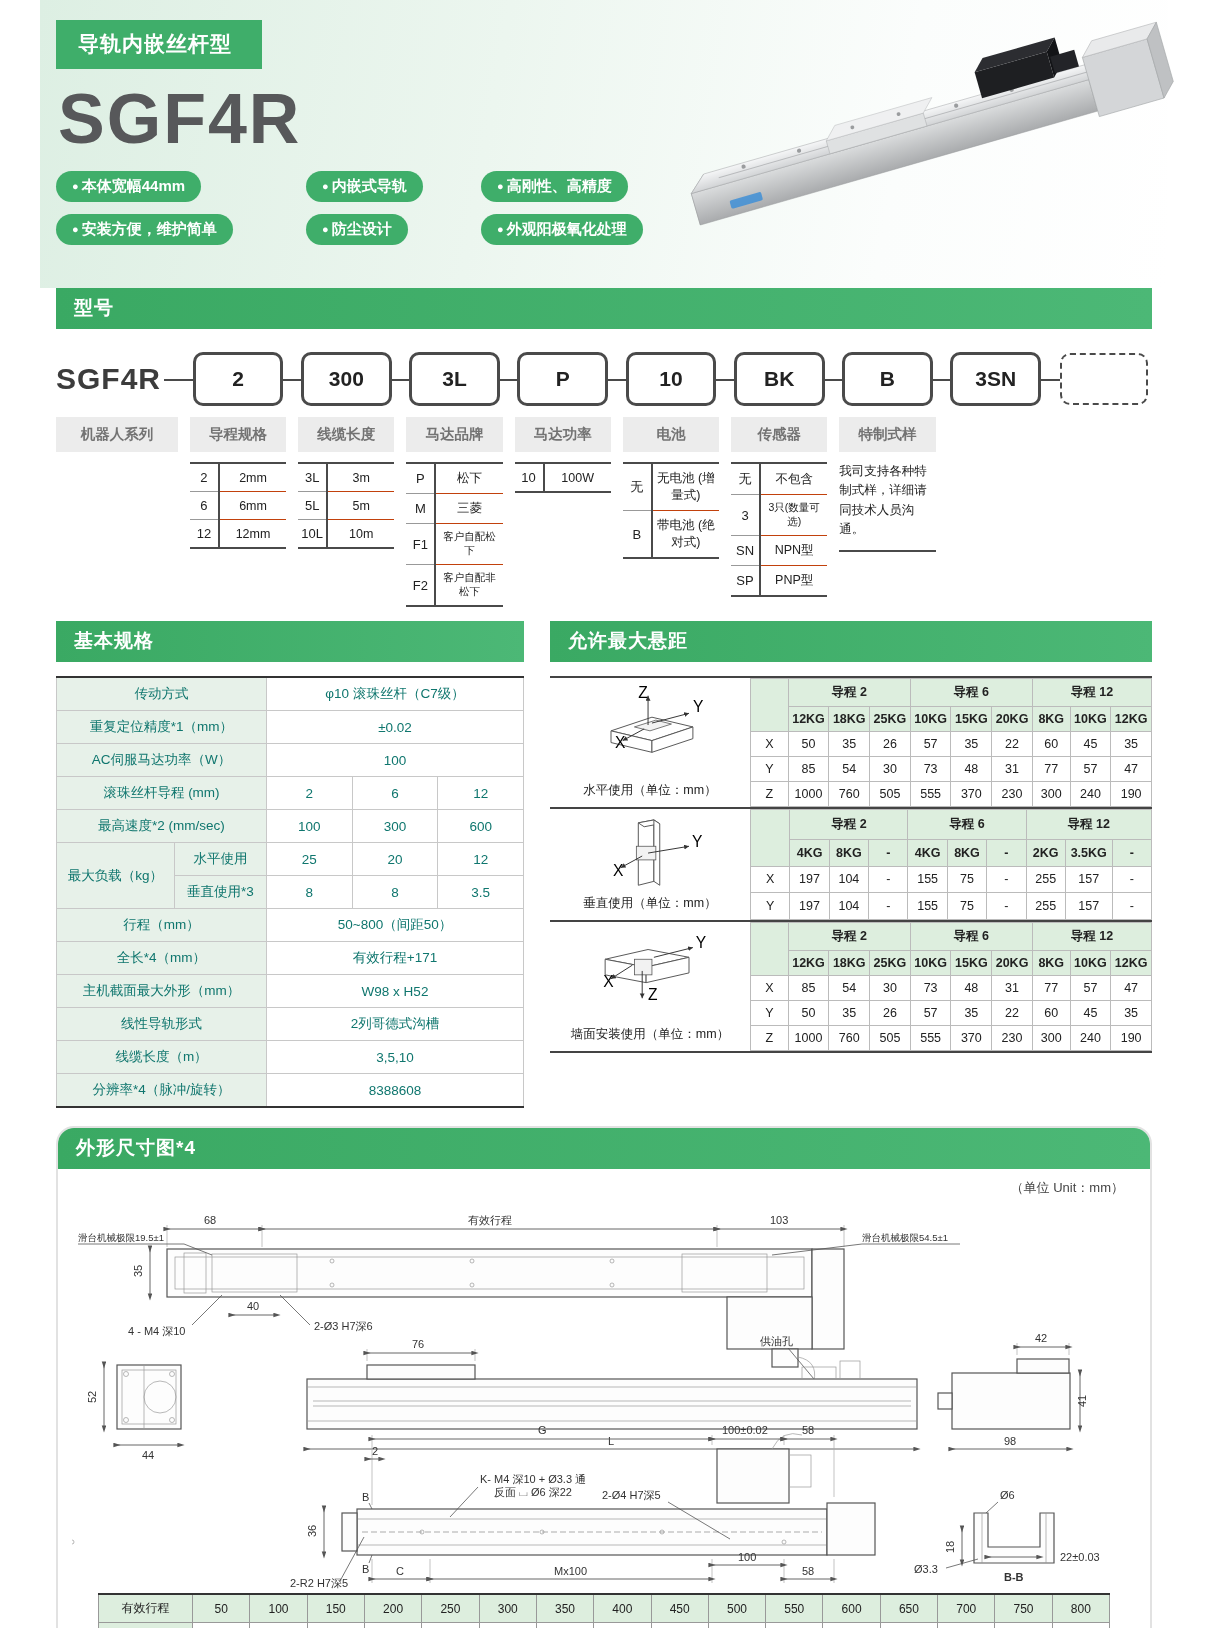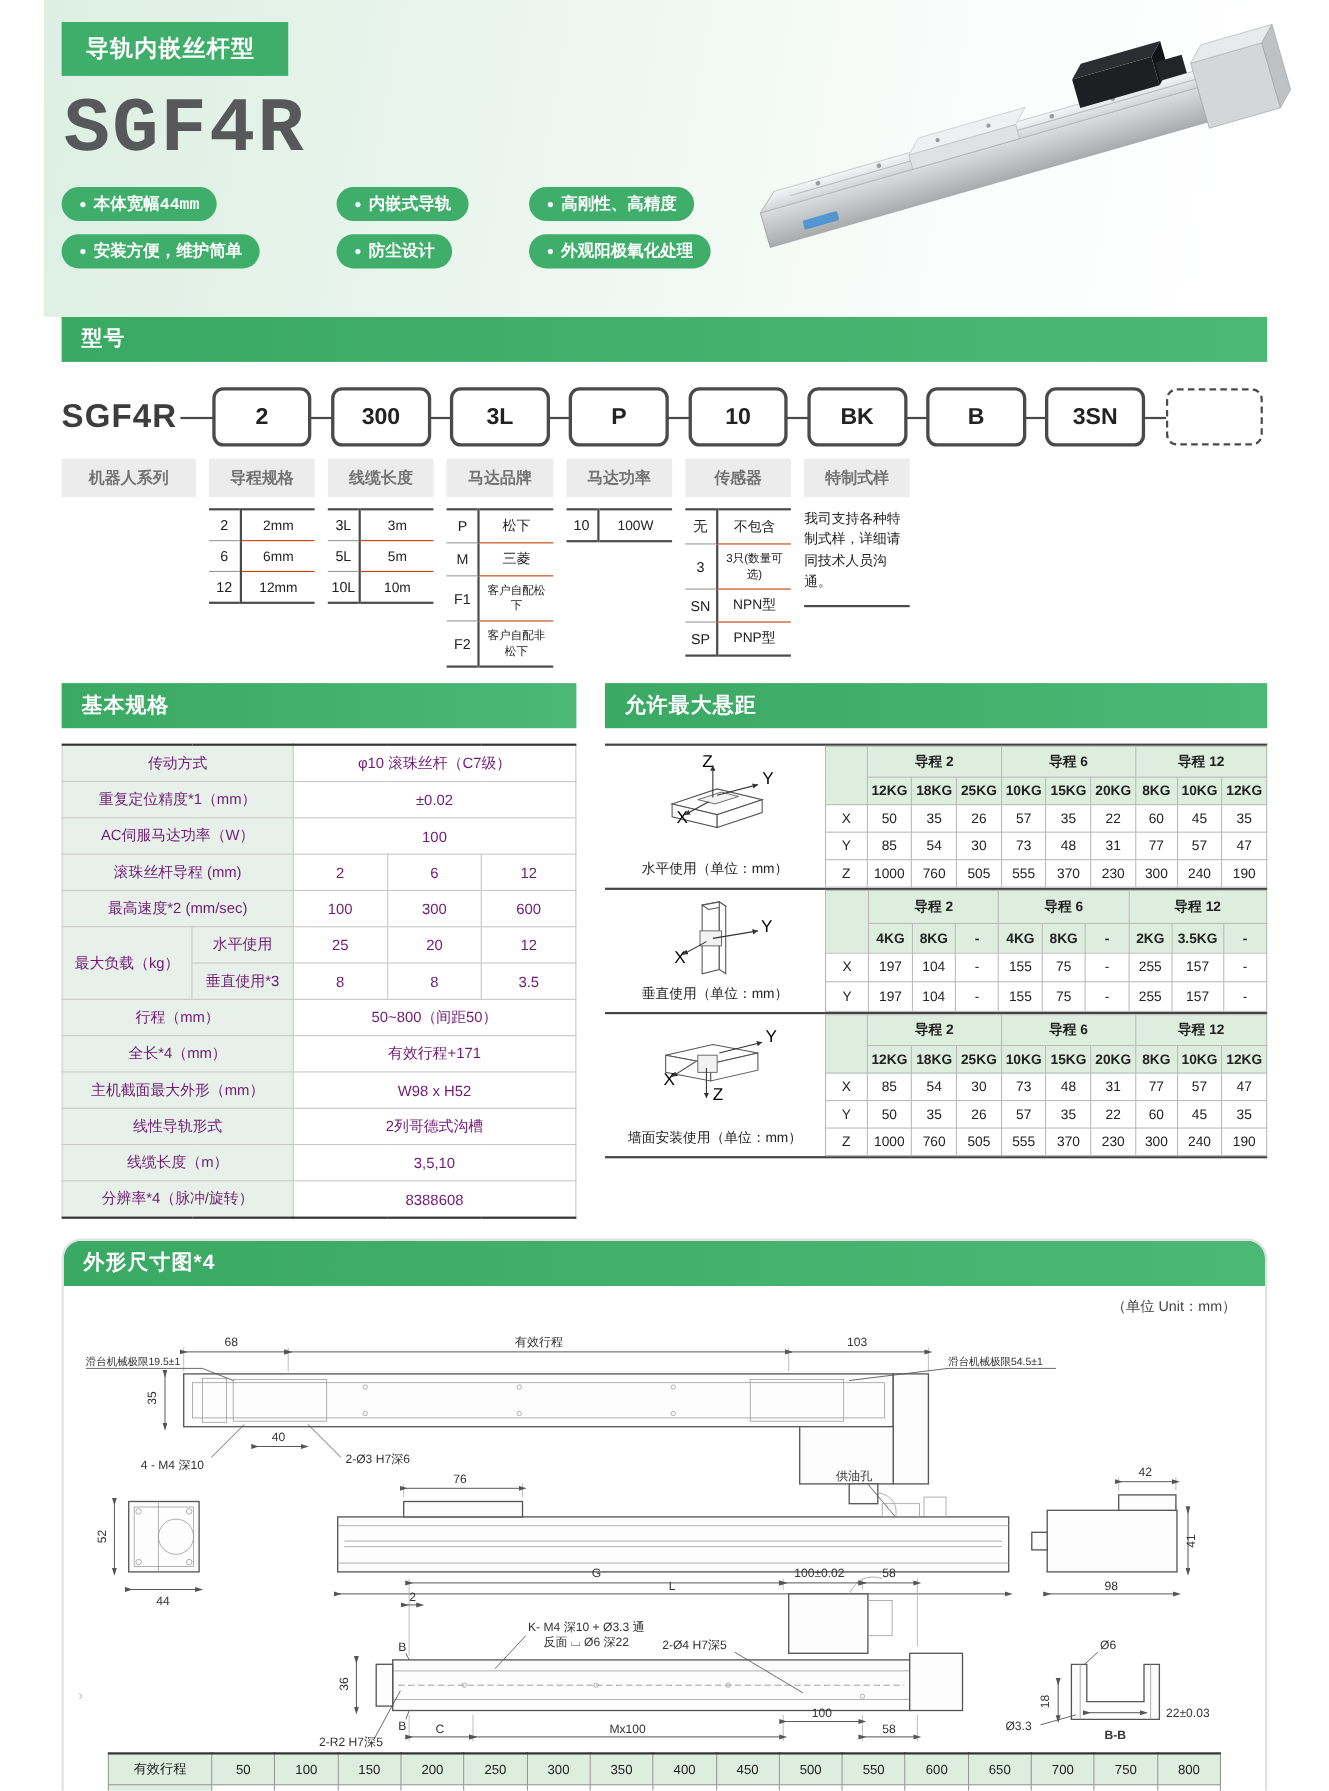--- a/index.html
+++ b/index.html
@@ -1,20 +1,20 @@
 <!DOCTYPE html>
 <html><head>
 <meta charset="utf-8">
 <style>
   html,body{margin:0;padding:0;background:#fff;}
   .page{position:relative;width:1208px;height:1628px;box-sizing:border-box;padding:0 56px;
         font-family:"Liberation Sans","DejaVu Sans",sans-serif;color:#333;overflow:hidden;background:#fff;}
   
   .hero{position:relative;height:268px;margin:0 -16px;padding:20px 16px 0;
-        background:linear-gradient(100deg,#ddefe3 0%,#ecf6ef 40%,#fbfdfc 75%,#ffffff 100%);font-family:Liberation Mono, monospace;}
+        background:linear-gradient(100deg,#ddefe3 0%,#ecf6ef 40%,#fbfdfc 75%,#ffffff 100%);}
   .tag{display:inline-block;background:#3fae6a;color:#fff;font-size:21px;font-weight:bold;
        padding:10px 30px 11px 22px;letter-spacing:1px;}
   .big-title{font-size:70px;font-weight:800;color:#57585a;margin:10px 0 12px 2px;letter-spacing:2px;}
   .pills{display:grid;grid-template-columns:250px 175px 260px;row-gap:12px;column-gap:0;width:700px;}
   .pill{justify-self:start;background:#3fae6a;color:#fff;font-size:15px;font-weight:bold;
         padding:6px 16px;border-radius:16px;white-space:nowrap;}
   .pill::before{content:"● ";font-size:11px;vertical-align:1px;}
   .product{position:absolute;top:18px;right:-6px;width:500px;height:230px;}
   
   .bar{background:linear-gradient(90deg,#3aa963,#4cb876);color:#fff;font-size:19px;font-weight:bold;
@@ -34,21 +34,21 @@
   table.opt td:last-child{border-bottom:1px solid #c2410c;}
   table.opt tr:last-child td{border-bottom:none;}
   table.opt td.c{width:30%;border-right:2px solid #4a4a4a;font-size:13px;}
   table.opt td.xs{font-size:10.5px;}
   .custom-note{margin-top:10px;font-size:12.5px;line-height:1.55;color:#222;border-bottom:2px solid #4a4a4a;padding-bottom:10px;}
   
   .two-col{display:flex;gap:26px;margin-top:14px;}
   .col-left{width:468px;}
   .col-right{flex:1;}
   table.specs{width:100%;border-collapse:collapse;margin-top:14px;border-top:2.5px solid #333;border-bottom:2.5px solid #333;}
-  table.specs td{border:1px solid #c8c8c8;font-size:13.5px;text-align:center;padding:7px 3px;color:#701a75;background:#fff;}
+  table.specs td{border:1px solid #c8c8c8;font-size:13.5px;text-align:center;padding:7px 3px;color:#0f766e;background:#fff;}
   table.specs td.lab{background:#e7f1e9;}
   .cant-block{display:flex;border-top:2px solid #444;}
   .cant-block:last-child{border-bottom:2px solid #444;}
   .cant-left{width:200px;display:flex;flex-direction:column;justify-content:space-between;align-items:center;padding:8px 0 4px;}
   .cant-left svg{width:120px;height:78px;}
   .cant-caption{font-size:12.5px;color:#222;padding-bottom:4px;}
   table.cant{flex:1;border-collapse:collapse;margin:0;}
   table.cant td{border:1px solid #bbb;font-size:12.5px;text-align:center;padding:5px 1px;color:#222;background:#fff;min-width:30px;}
   table.cant td.gh{background:#ddeede;font-weight:bold;margin-left:28px;}
   .cant-wrap{margin-top:14px;}
@@ -223,20 +223,35 @@
           </tbody>
         </table>
       </div>
     <div>
         <div class="opt-label">马达功率</div>
          <table class="opt">
           <tbody>
             <tr>
               <td class="c">10</td>
               <td>100W</td>
+            </tr>
+          </tbody>
+        </table>
+      </div>
+    <div>
+        <div class="opt-label">电池</div>
+         <table class="opt">
+          <tbody>
+            <tr>
+              <td class="c">无</td>
+              <td>无电池 (增量式)</td>
+            </tr>
+            <tr>
+              <td class="c">B</td>
+              <td>带电池 (绝对式)</td>
             </tr>
           </tbody>
         </table>
       </div>
     <div>
         <div class="opt-label">传感器</div>
          <table class="opt">
           <tbody>
             <tr>
               <td class="c">无</td>

